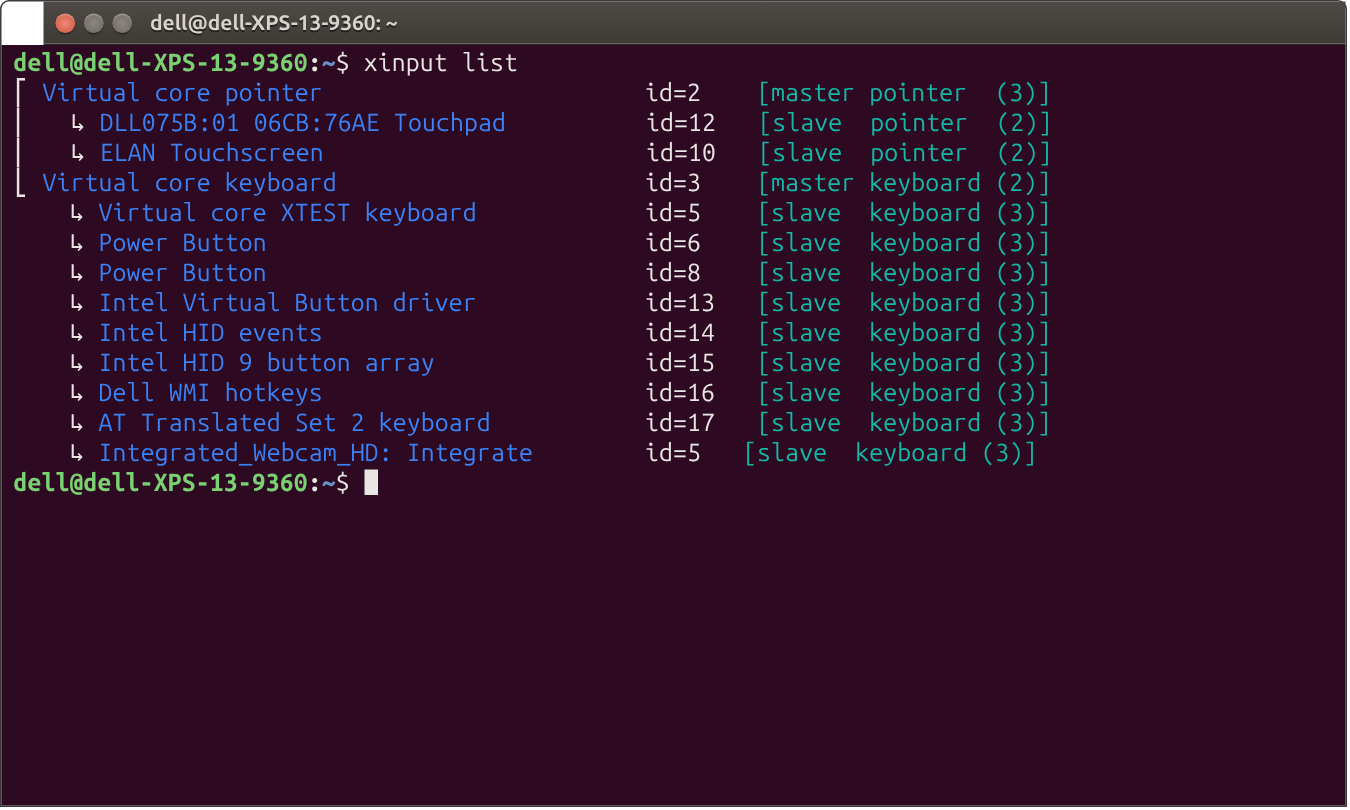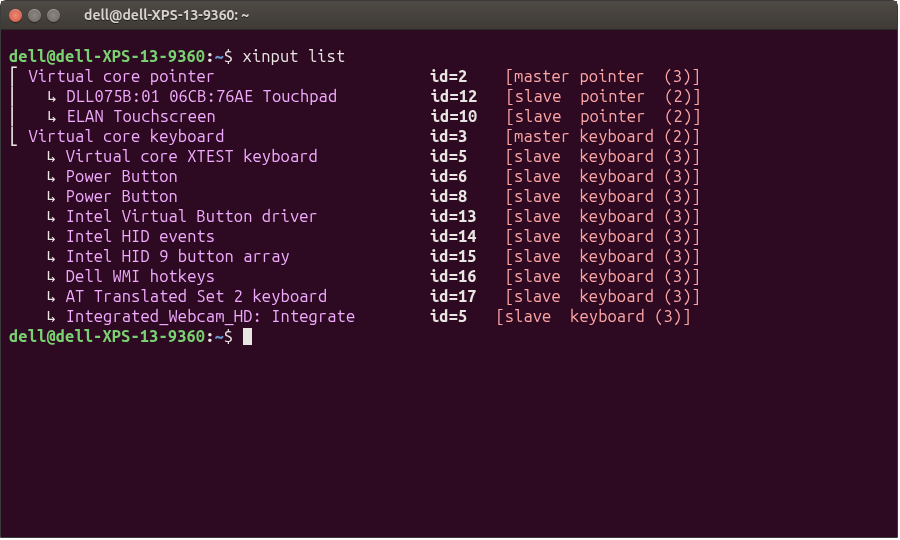--- a/index.html
+++ b/index.html
@@ -15,59 +15,60 @@
     border-radius: 6px 6px 0 0;
     box-sizing: border-box;
     display: flex; flex-direction: column;
   }
   .titlebar {
     height: 28px;
     background: linear-gradient(#4f4a45,#3e3a36);
     border-bottom: 1px solid #2c2927;
     display: flex; align-items: center;
     padding: 0 8px;
-    gap: 20px;
+    gap: 8px;
+    margin-left: 28px;
   }
   .wbtns { display:flex; gap:6px; align-items:center; }
   .wbtn {
     width:13px; height:13px; border-radius:50%;
     display:flex; align-items:center; justify-content:center;
     font-size:9px; color:#3a2a1f; font-family:sans-serif;
     box-shadow: inset 0 1px 1px rgba(255,255,255,.3), 0 1px 1px rgba(0,0,0,.4);
   }
   .wbtn.close   { background: radial-gradient(#f08978,#c9543a); }
   .wbtn.min     { background: radial-gradient(#8d8781,#6c6660); }
   .wbtn.max     { background: radial-gradient(#8d8781,#6c6660); }
   .title {
     color:#d8d3cd; font-size:14px; font-weight:bold;
     font-family:"Ubuntu","DejaVu Sans",sans-serif;
     margin-left:4px;
     text-shadow:0 1px 0 rgba(0,0,0,.5);
   }
   .term {
     flex:1;
     background:#2d0922;
-    padding:16px 8px;
+    padding:2px 8px;
     color:#e9e5e2;
     font-size:16.5px;
     line-height:20px;
     letter-spacing:0.1px;
     overflow:hidden;
   }
   .row { white-space:pre; }
   .user { color:#7ad171; font-weight:bold; }
   .host { color:#7ad171; font-weight:bold; }
   .colon{ color:#e9e5e2; font-weight:bold;}
   .path { color:#6a90c7; font-weight:bold; }
   .sigl { color:#e9e5e2; }
   .cmd  { color:#e9e5e2; }
   .tree { color:#e9e5e2; }
-  .name { color:#f0abfc;margin-top:29px; }
-  .idc  { color:#e9e5e2;font-weight:bold; }
-  .rolec{ color:#fca5a5; }
+  .name { color:#3b82f6;margin-top:29px; }
+  .idc  { color:#e9e5e2; }
+  .rolec{ color:#14b8a6; }
   .cursor {
     display:inline-block;
     width:9px; height:17px;
     background:#e9e5e2;
     vertical-align:-3px;
   }
 </style>
 </head>
 <body>
 

